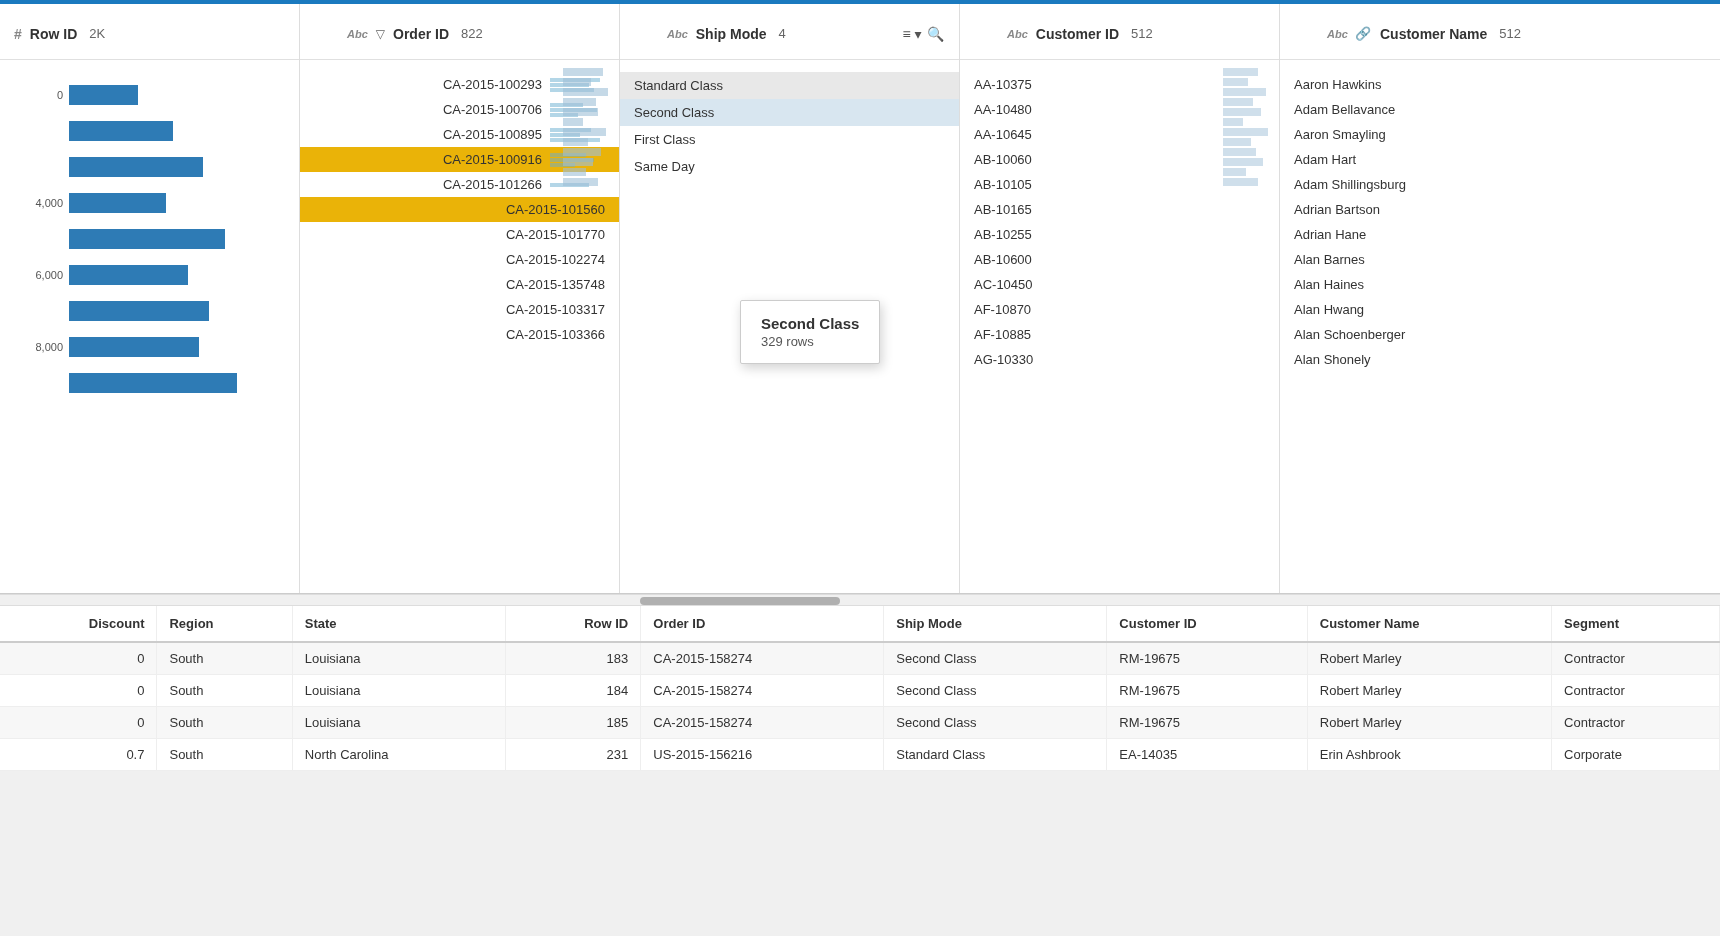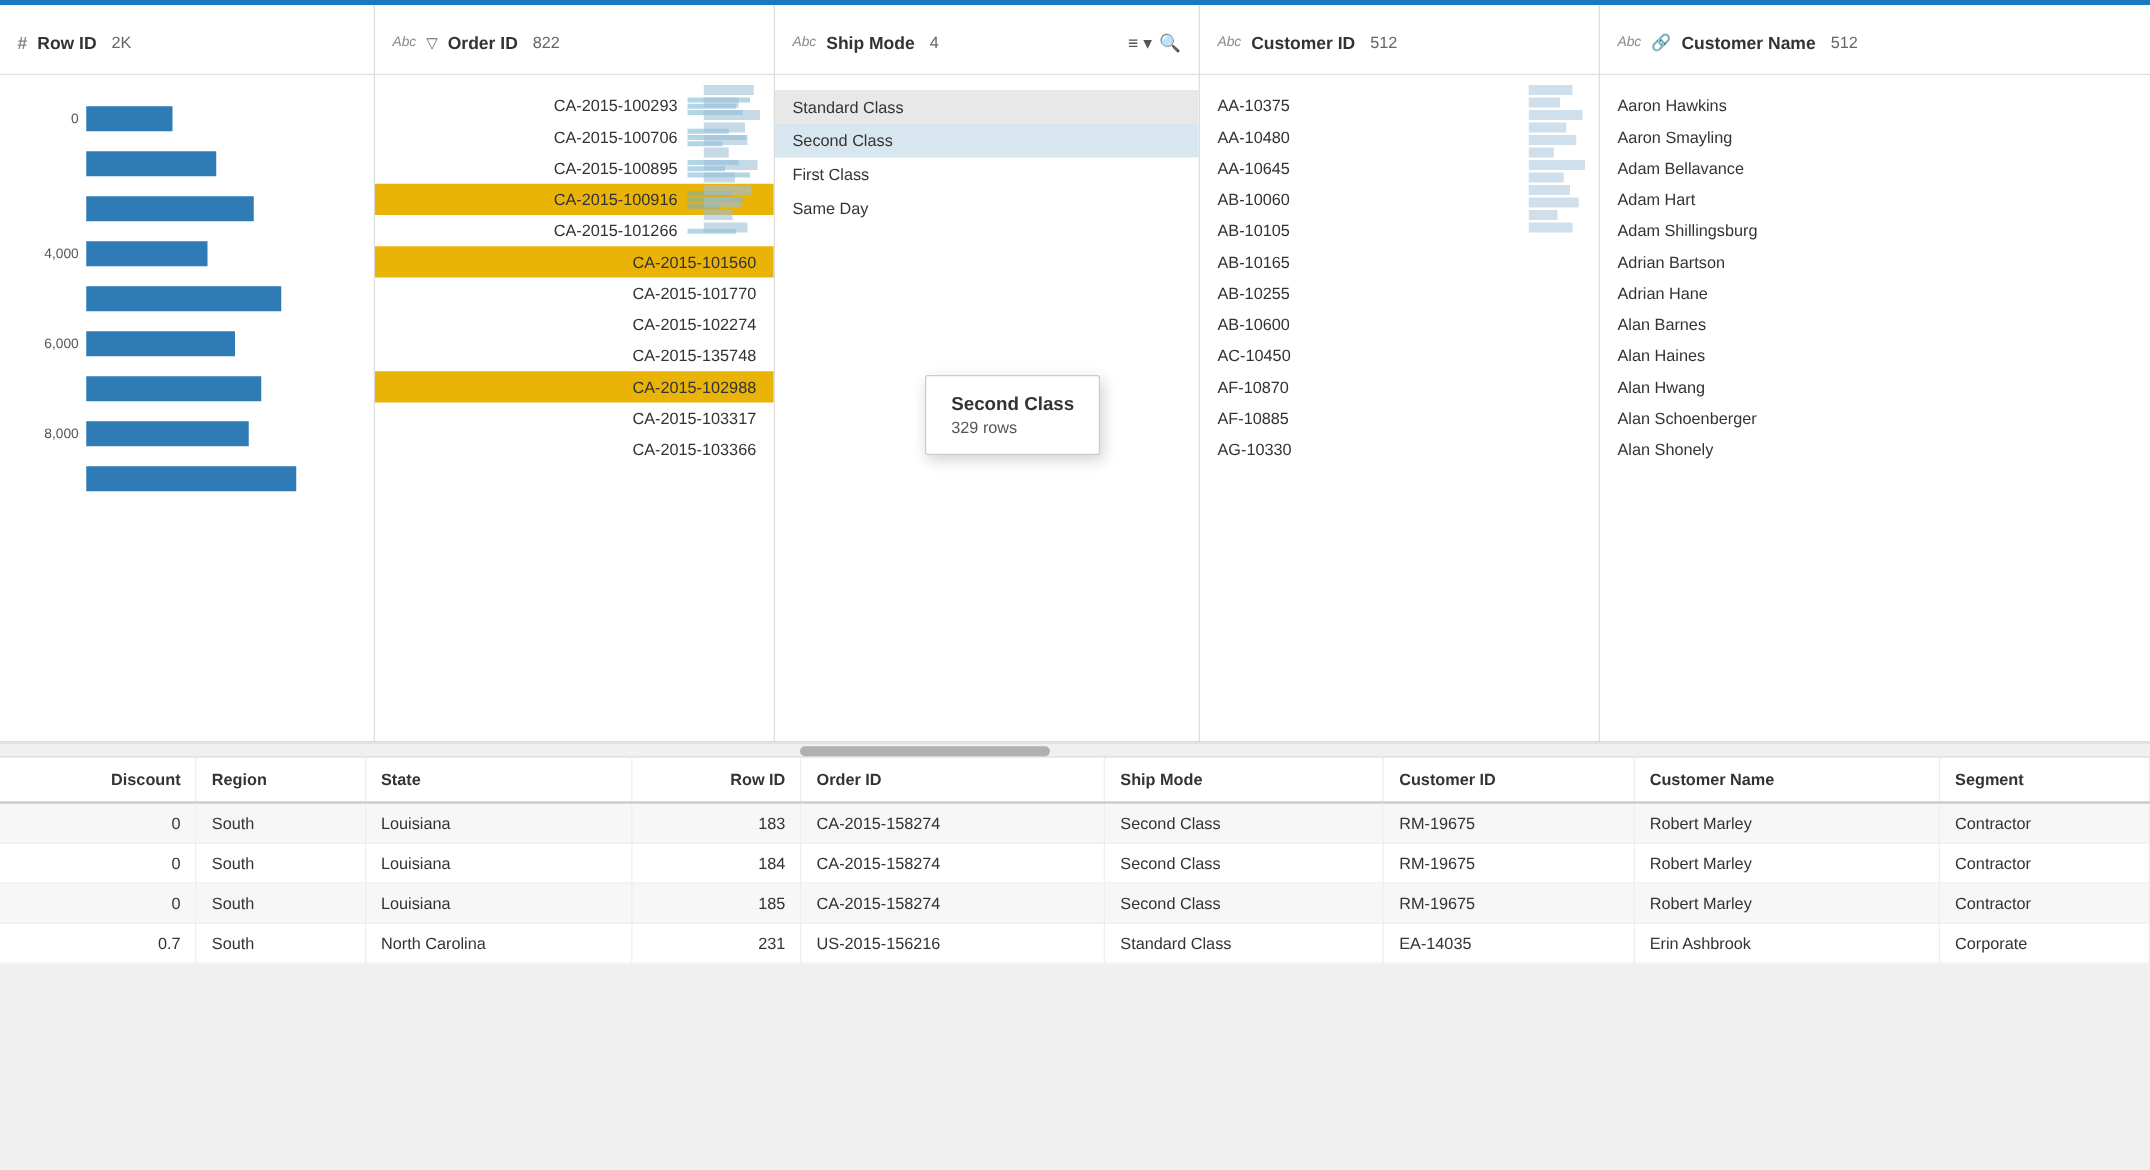--- a/index.html
+++ b/index.html
@@ -251,21 +251,22 @@
 
     .filter-icon {
       font-size: 12px;
       color: #666;
     }
 
     .abc-icon {
       font-size: 11px;
       color: #888;
       font-style: italic;
-      font-weight: normal;
+      font-weight: bold;
+      margin-left: 33px;
     }
 
     .hash-icon {
       font-size: 14px;
       color: #888;
       font-weight: bold;
     }
   </style>
 </head>
 <body>
@@ -392,23 +393,20 @@
               <span class="list-item-text">CA-2015-101560</span>
             </div>
           <div class="list-item">
               <span class="list-item-text">CA-2015-101770</span>
             </div>
           <div class="list-item">
               <span class="list-item-text">CA-2015-102274</span>
             </div>
           <div class="list-item">
               <span class="list-item-text">CA-2015-135748</span>
-            </div>
-          <div class="list-item highlighted">
-              <span class="list-item-text">CA-2015-102988</span>
             </div>
           <div class="list-item">
               <span class="list-item-text">CA-2015-103317</span>
             </div>
           <div class="list-item">
               <span class="list-item-text">CA-2015-103366</span>
             </div>
         </div>
 
         <div style="position:absolute;right:6px;top:8px;bottom:8px;width:50px;display:flex;flex-direction:column;gap:2px;opacity:0.6">
@@ -524,24 +522,24 @@
         <span style="font-size:13px;color:#888;">🔗</span>
         <span class="panel-title">Customer Name</span>
         <span class="panel-count">512</span>
       </div>
       <div class="panel-body">
         <div class="list-items">
           <div class="list-item">
               <span class="list-item-text">Aaron Hawkins</span>
             </div>
           <div class="list-item">
+              <span class="list-item-text">Adam Bellavance</span>
+            </div>
+          <div class="list-item">
               <span class="list-item-text">Aaron Smayling</span>
-            </div>
-          <div class="list-item">
-              <span class="list-item-text">Adam Bellavance</span>
             </div>
           <div class="list-item">
               <span class="list-item-text">Adam Hart</span>
             </div>
           <div class="list-item">
               <span class="list-item-text">Adam Shillingsburg</span>
             </div>
           <div class="list-item">
               <span class="list-item-text">Adrian Bartson</span>
             </div>

